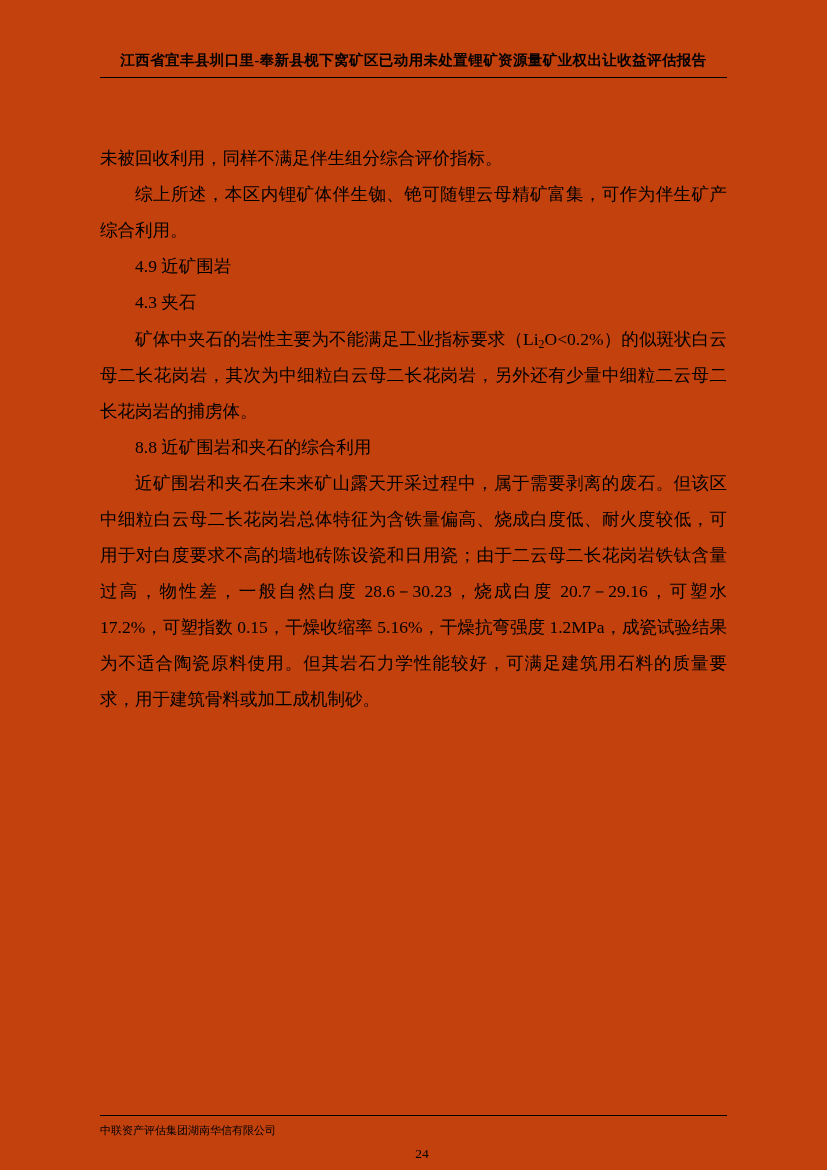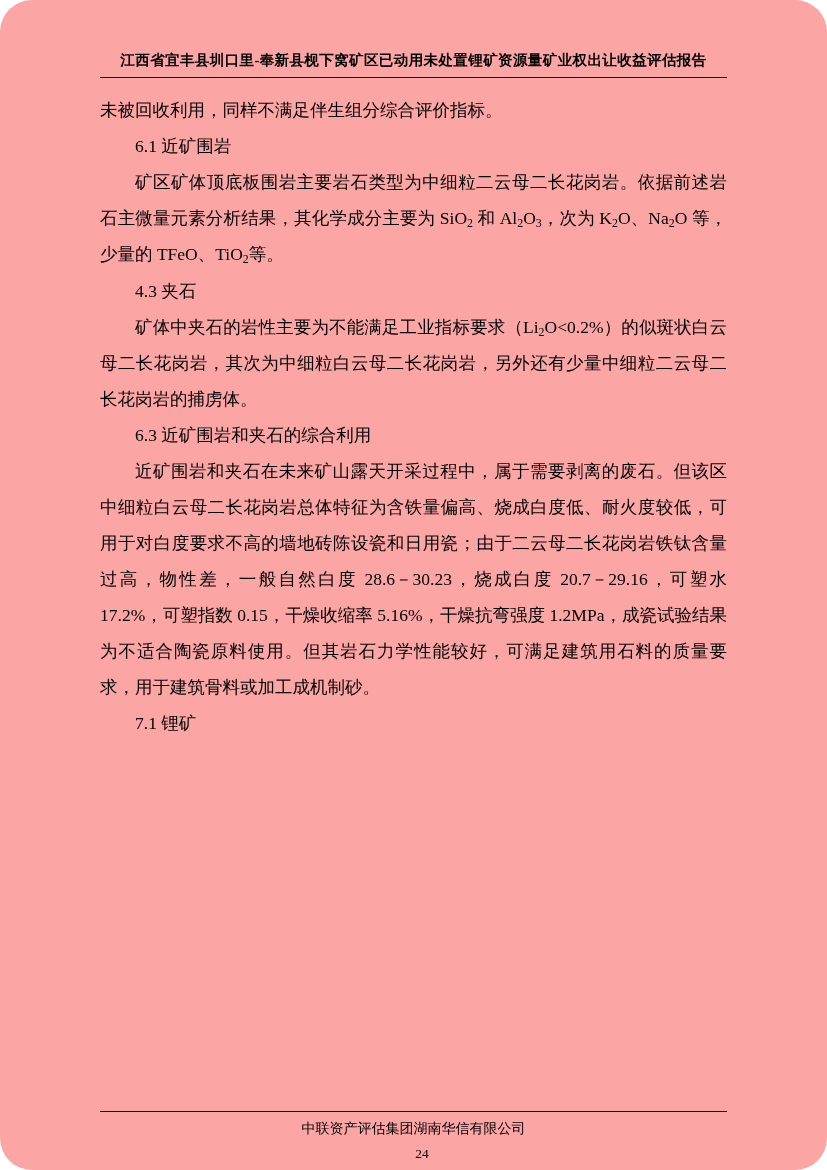--- a/index.html
+++ b/index.html
@@ -9,24 +9,23 @@
   }
   body {
     font-family: "Liberation Serif", "DejaVu Serif", serif;
     color: #000000;
   }
   .page {
     position: relative;
     width: 827px;
     height: 1170px;
     margin: 0 auto;
-    background: #fca5a5;
+    background: #c2410c;
     box-sizing: border-box;
     overflow: hidden;
-    border-radius: 32px;
   }
   .content {
     position: absolute;
     left: 100px;
     right: 100px;
     top: 50px;
     bottom: 46px;
   }
   .header {
     text-align: center;
@@ -47,38 +46,39 @@
   }
   .p {
     margin: 0;
     text-indent: 0;
   }
   .p.indent {
     text-indent: 2em;
   }
   .p.noindent {
     text-indent: 0;
+    margin-top: 48px;
   }
   sub {
     font-size: 0.68em;
     vertical-align: -0.22em;
   }
   .footer {
     position: absolute;
     left: 100px;
     right: 100px;
     bottom: 30px;
   }
   .footer-rule {
     border-top: 1px solid #000;
     margin-bottom: 6px;
   }
   .footer-org {
-    font-size: 14px;
-    text-align: center;
+    font-size: 11px;
+    text-align: left;
     line-height: 1.6;
   }
   .page-number {
     position: absolute;
     left: 17px;
     right: 0;
     bottom: -22px;
     text-align: center;
     font-size: 13.5px;
   }
@@ -86,27 +86,26 @@
 </head>
 <body>
 
 <div class="page">
   <div class="content">
 
     <div class="header">江西省宜丰县圳口里-奉新县枧下窝矿区已动用未处置锂矿资源量矿业权出让收益评估报告</div>
 
     <div class="body-text">
       <p class="p noindent">未被回收利用，同样不满足伴生组分综合评价指标。</p>
-      <p class="p indent">6.1 近矿围岩</p>
-      <p class="p indent">矿区矿体顶底板围岩主要岩石类型为中细粒二云母二长花岗岩。依据前述岩石主微量元素分析结果，其化学成分主要为 SiO<sub>2</sub> 和 Al<sub>2</sub>O<sub>3</sub>，次为 K<sub>2</sub>O、Na<sub>2</sub>O 等，少量的 TFeO、TiO<sub>2</sub>等。</p>
+      <p class="p indent">综上所述，本区内锂矿体伴生铷、铯可随锂云母精矿富集，可作为伴生矿产综合利用。</p>
+      <p class="p indent">4.9 近矿围岩</p>
       <p class="p indent">4.3 夹石</p>
       <p class="p indent">矿体中夹石的岩性主要为不能满足工业指标要求（Li<sub>2</sub>O&lt;0.2%）的似斑状白云母二长花岗岩，其次为中细粒白云母二长花岗岩，另外还有少量中细粒二云母二长花岗岩的捕虏体。</p>
-      <p class="p indent">6.3 近矿围岩和夹石的综合利用</p>
+      <p class="p indent">8.8 近矿围岩和夹石的综合利用</p>
       <p class="p indent">近矿围岩和夹石在未来矿山露天开采过程中，属于需要剥离的废石。但该区中细粒白云母二长花岗岩总体特征为含铁量偏高、烧成白度低、耐火度较低，可用于对白度要求不高的墙地砖陈设瓷和日用瓷；由于二云母二长花岗岩铁钛含量过高，物性差，一般自然白度 28.6－30.23，烧成白度 20.7－29.16，可塑水 17.2%，可塑指数 0.15，干燥收缩率 5.16%，干燥抗弯强度 1.2MPa，成瓷试验结果为不适合陶瓷原料使用。但其岩石力学性能较好，可满足建筑用石料的质量要求，用于建筑骨料或加工成机制砂。</p>
-      <p class="p indent">7.1 锂矿</p>
     </div>
 
   </div>
 
   <div class="footer">
     <div class="footer-rule"></div>
     <div class="footer-org">中联资产评估集团湖南华信有限公司</div>
     <div class="page-number">24</div>
   </div>
 </div>

